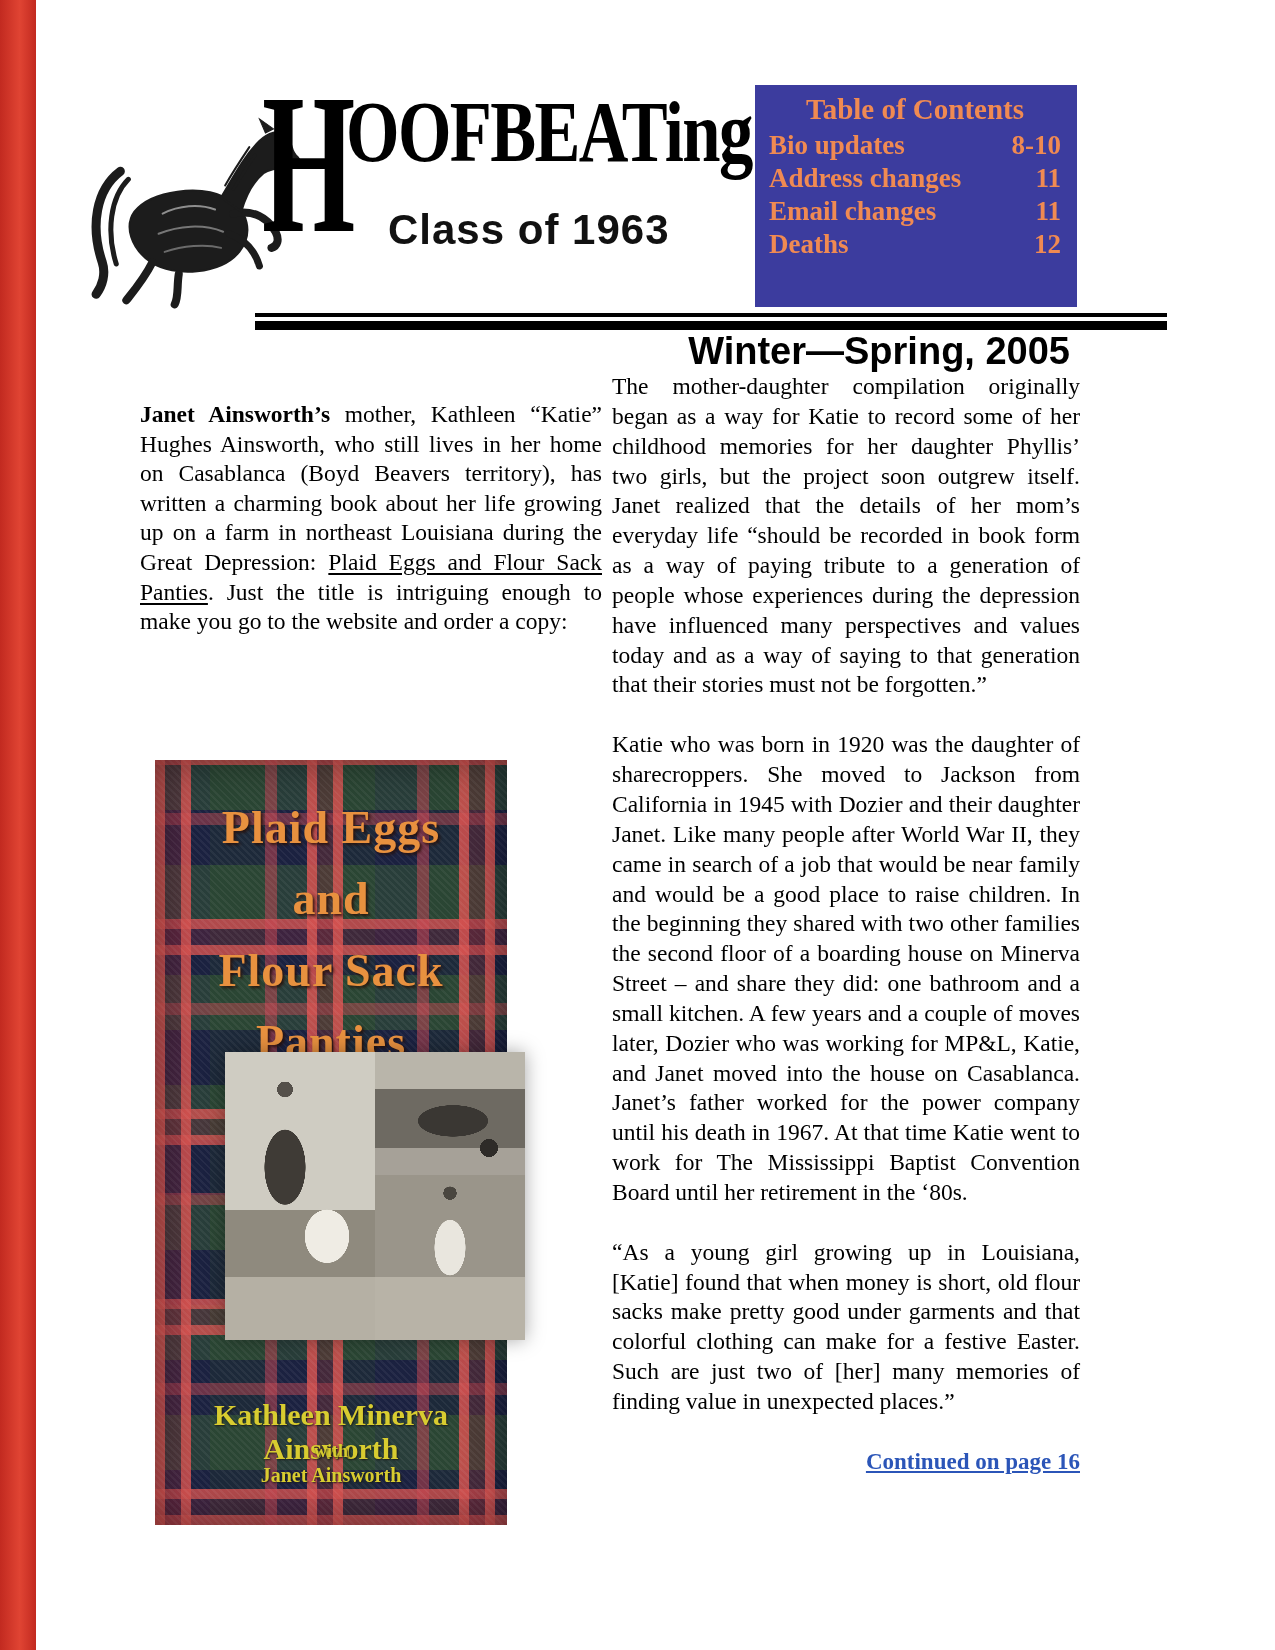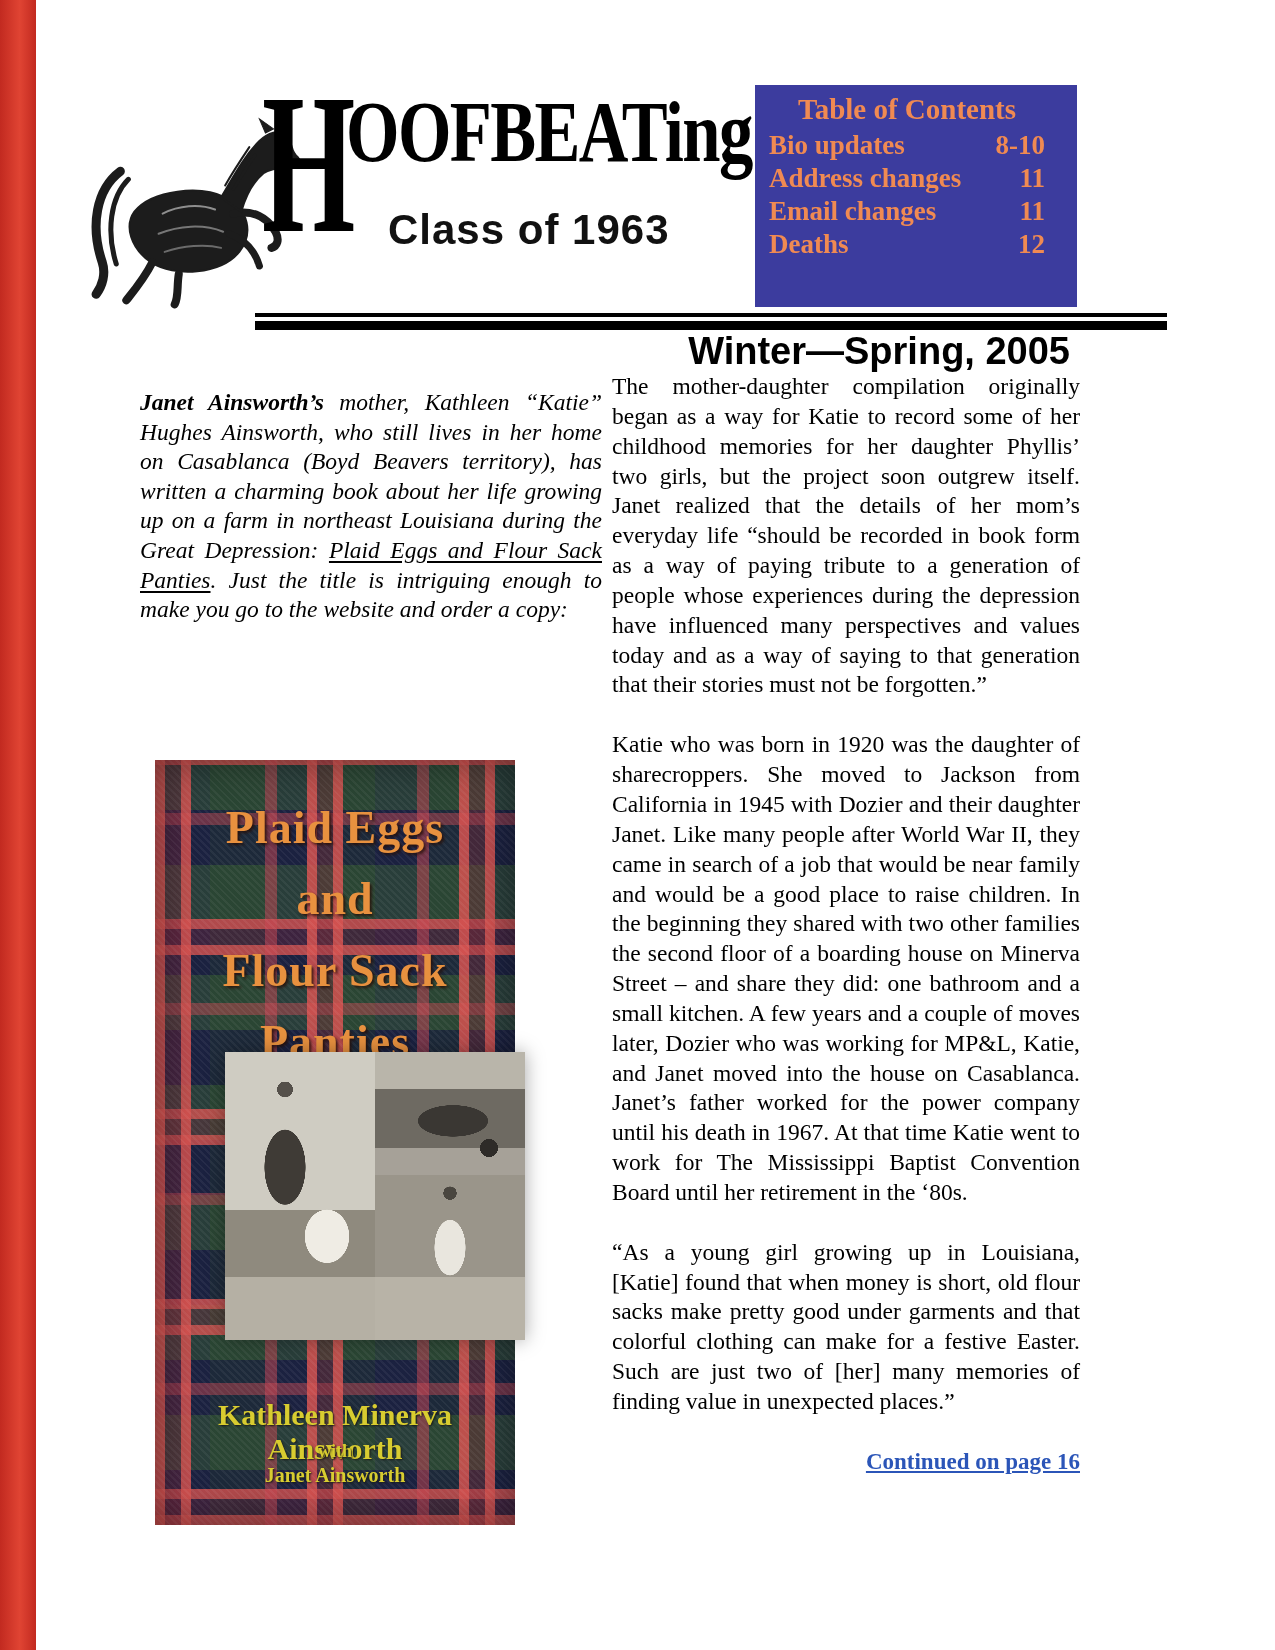--- a/index.html
+++ b/index.html
@@ -11,51 +11,51 @@
     background:linear-gradient(90deg,#c22a20,#e04433 55%,#c22a20);}
   
   .horse{position:absolute;left:82px;top:92px;width:252px;height:218px;}
   .mast-h{position:absolute;left:262px;top:86px;font-size:200px;line-height:0.78;
     font-weight:bold;transform:scaleX(0.60);transform-origin:left top;}
   .mast-rest{position:absolute;left:346px;top:92px;font-size:86px;line-height:0.95;
     font-weight:bold;letter-spacing:-2px;transform:scaleX(0.80);transform-origin:left top;}
   .mast-sub{position:absolute;left:388px;top:206px;font-size:42px;font-weight:bold;
     font-family:"Liberation Sans", sans-serif;letter-spacing:1px;color:#111;}
   .toc{position:absolute;left:755px;top:85px;width:322px;height:222px;box-sizing:border-box;
-    background:#3c3c9e;color:#f08a52;font-weight:bold;padding:8px 32px 0 14px;}
+    background:#3c3c9e;color:#f08a52;font-weight:bold;padding:8px 16px 0 14px;}
   .toc-title{text-align:center;font-size:29px;margin-bottom:3px;}
   .toc-row{display:flex;justify-content:space-between;font-size:27px;line-height:33px;}
   .rule{position:absolute;left:255px;top:313px;width:912px;height:4px;
     border-top:4px solid #000;border-bottom:9px solid #000;}
   .issue-date{position:absolute;left:600px;top:330px;width:470px;text-align:right;
     font-family:"Liberation Sans", sans-serif;font-weight:bold;font-size:38px;}
   
   .col-left{position:absolute;left:140px;top:364px;width:462px;}
   .article-title{text-align:center;font-size:37px;font-weight:bold;line-height:1.3;
     white-space:pre-line;}
-  .intro{margin-top:24px;font-size:23.5px;line-height:1.26;text-align:justify;font-style:italic;}
+  .intro{margin-top:36px;font-size:23.5px;line-height:1.26;text-align:justify;}
   .intro u{text-underline-offset:3px;}
   .web-link{display:block;text-align:center;margin-top:3px;font-size:23.5px;
     color:#2b55b8;font-weight:bold;text-decoration:underline;cursor:pointer;}
   
   .cover{position:absolute;left:155px;top:760px;width:352px;height:765px;
     background-color:#2c3254;
     background-image:
       repeating-linear-gradient(45deg, rgba(255,255,255,0.05) 0 2px, transparent 2px 5px),
       repeating-linear-gradient(90deg,
         rgba(214,82,80,0.85) 0 10px, rgba(140,40,60,0.35) 10px 26px,
         rgba(214,82,80,0.85) 26px 36px, transparent 36px 110px,
         rgba(204,72,82,0.5) 110px 122px, transparent 122px 152px),
       repeating-linear-gradient(0deg,
         rgba(214,82,80,0.8) 0 10px, rgba(140,40,60,0.3) 10px 26px,
         rgba(214,82,80,0.8) 26px 36px, transparent 36px 130px,
         rgba(204,72,82,0.45) 130px 142px, transparent 142px 190px),
       repeating-linear-gradient(0deg, rgba(22,28,56,0.75) 0 55px, rgba(40,66,48,0.75) 55px 110px),
       repeating-linear-gradient(90deg, #2a3158 0 55px, #31503e 55px 110px);
-    box-shadow:inset 0 0 40px rgba(0,0,0,0.45);padding-left:8px;}
+    box-shadow:inset 0 0 40px rgba(0,0,0,0.45);}
   .cover-title{position:absolute;left:0;right:0;top:32px;text-align:center;
     font-size:46px;line-height:1.55;color:#e8913f;white-space:pre-line;letter-spacing:1px;
     text-shadow:2px 2px 3px rgba(40,15,8,0.85);font-weight:bold;}
   .cover-photos{position:absolute;left:70px;top:292px;width:300px;height:288px;display:flex;
     box-shadow:0 0 18px rgba(0,0,0,0.35);}
   .photoA{width:150px;height:100%;
     background:
       radial-gradient(circle 13px at 40% 13%, #55504a 60%, transparent 61%),
       radial-gradient(ellipse 34px 62px at 40% 40%, #3f3b36 60%, transparent 61%),
       radial-gradient(ellipse 40px 48px at 68% 64%, #efece4 55%, transparent 56%),

